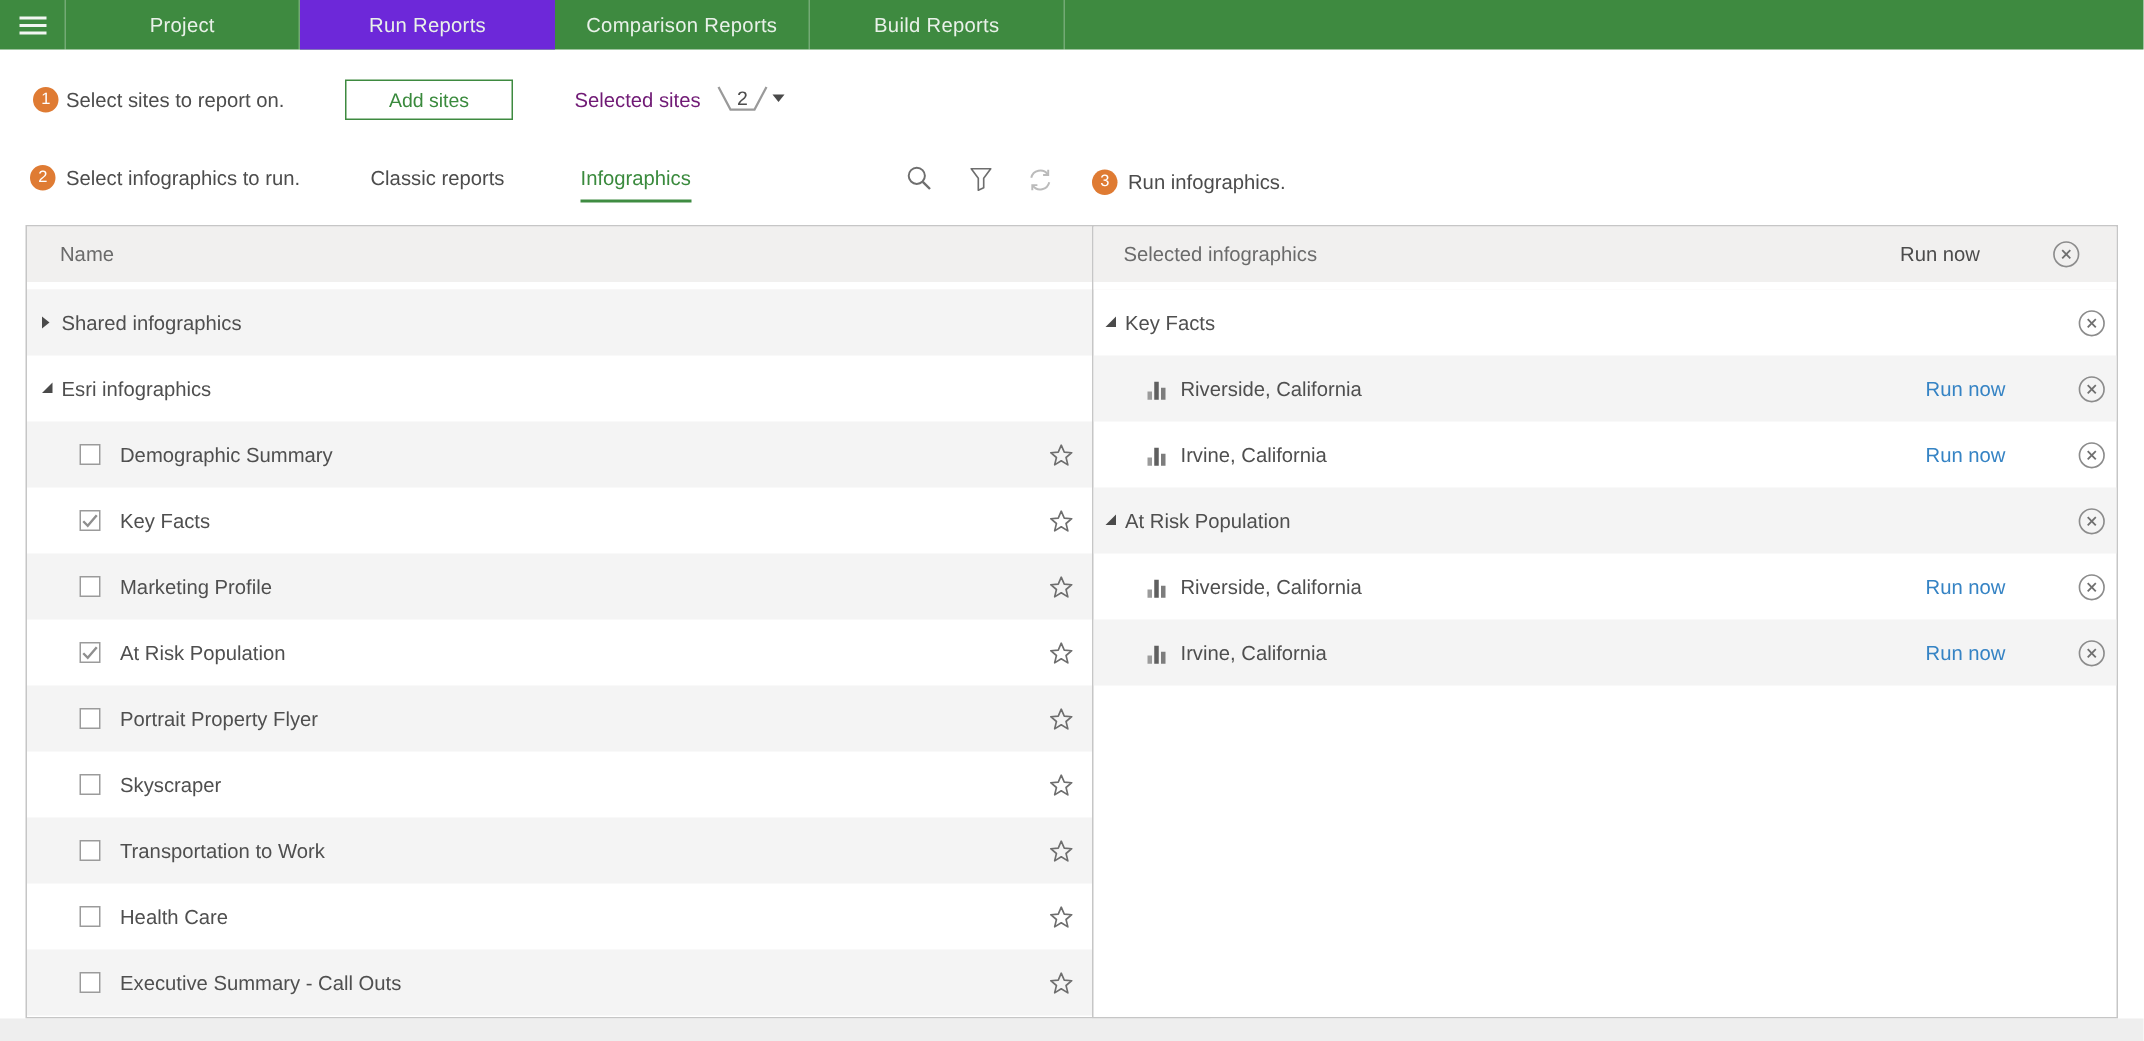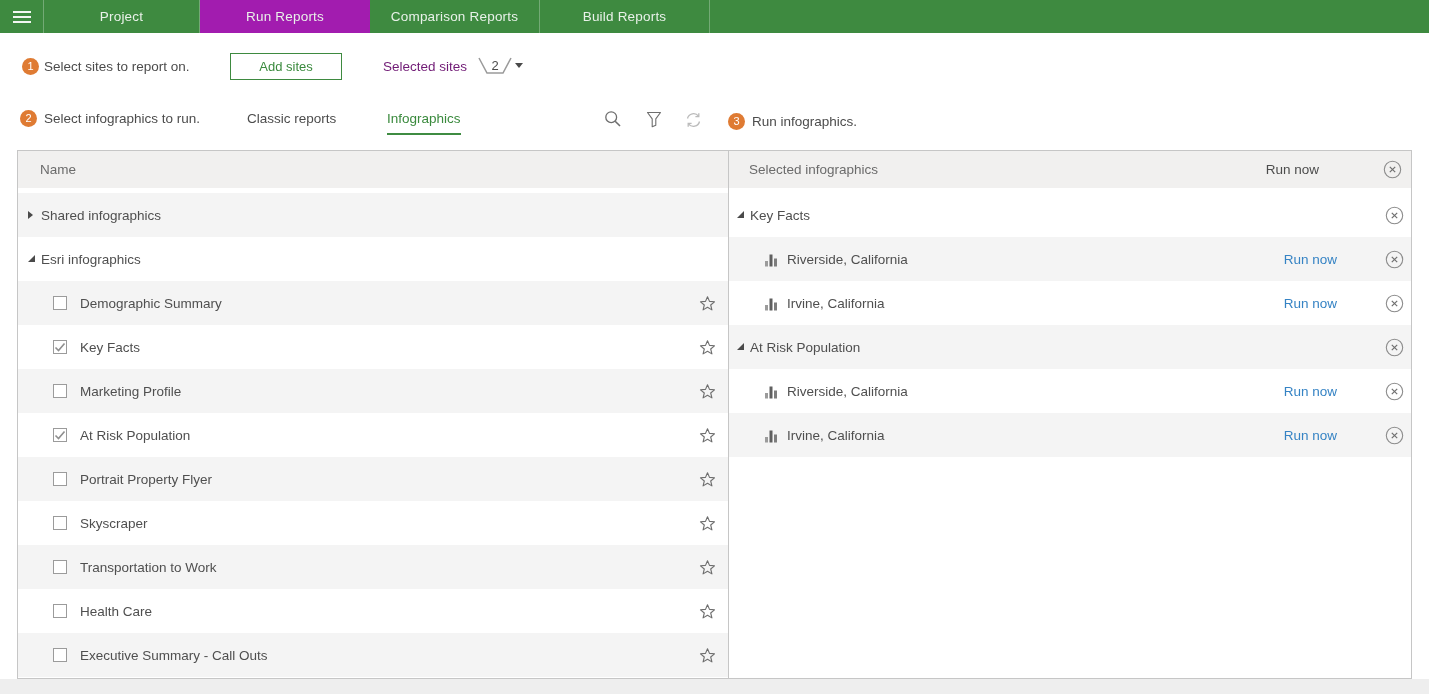--- a/index.html
+++ b/index.html
@@ -14,21 +14,21 @@
   .navbar { position:absolute; top:0; left:0; width:100%; height:33px;
     background:#3e8a40; display:flex; align-items:stretch; }
   .nav-menu-btn { width:44px; display:flex; align-items:center; justify-content:center;
     border-right:1px solid rgba(255,255,255,.28); cursor:pointer; }
   .hamburger { display:flex; flex-direction:column; gap:3px; }
   .hamburger span { display:block; width:18px; height:2px; background:#f2f6f2; }
   .nav-tab { width:170px; display:flex; align-items:center; justify-content:center;
     color:#e9f1e9; letter-spacing:.2px; cursor:pointer;
     border-right:1px solid rgba(255,255,255,.28); }
   .nav-tab.first { width:156px; }
-  .nav-tab.active { background:#a21caf; border-right:none;text-align:center; }
+  .nav-tab.active { background:#6d28d9; border-right:none;text-align:center; }
   
   .step-circle { position:absolute; width:17px; height:17px; border-radius:50%;
     background:#df7b33; color:#fff; font-size:11px; line-height:17px;
     text-align:center; }
   .step-label { position:absolute; color:#4c4c4c; }
   .add-sites-btn { position:absolute; left:230px; top:53px; width:112px; height:27px;
     background:#fff; border:1px solid #3e8a40; color:#3a8a3d; font-size:13px;
     font-family:"Liberation Sans", sans-serif; cursor:pointer; }
   .sel-sites-label { position:absolute; left:383px; top:59px; color:#701a75; }
   .sites-count { position:absolute; left:476px; top:54px; }
@@ -39,21 +39,21 @@
   .subtab.active { color:#3a8a3d; padding-bottom:7px; border-bottom:2px solid #3f8c42; }
   .tool-icon { position:absolute; top:110px; cursor:pointer; }
   
   .panel { position:absolute; top:150px; background:#fff; border:1px solid #c6c6c6;
     overflow:hidden; }
   #left-panel  { left:17px;  width:790px; height:529px; }
   #right-panel { left:728px; width:684px; height:529px; }
   .thead { height:42px; background:#f1f0ef; display:flex; align-items:center;
     border-bottom:5px solid #ffffff; color:#6b6b6b; }
   #left-panel .thead { padding-left:22px; }
-  #right-panel .thead { padding-left:20px; padding-right:9px;gap:16px; }
+  #right-panel .thead { padding-left:20px; padding-right:24px; }
   .thead .sp { flex:1; }
   .thead .hdr-run { color:#4c4c4c; margin-right:48px; }
   .trow { height:44px; display:flex; align-items:center; }
   .trow.alt { background:#f4f4f4; }
   .rlabel { color:#4f4f4f; }
   .sp { flex:1; }
   
   .caret-col { width:0; height:0; border-top:4px solid transparent;
     border-bottom:4px solid transparent; border-left:5px solid #4a4a4a;
     margin-right:8px; cursor:pointer; }

